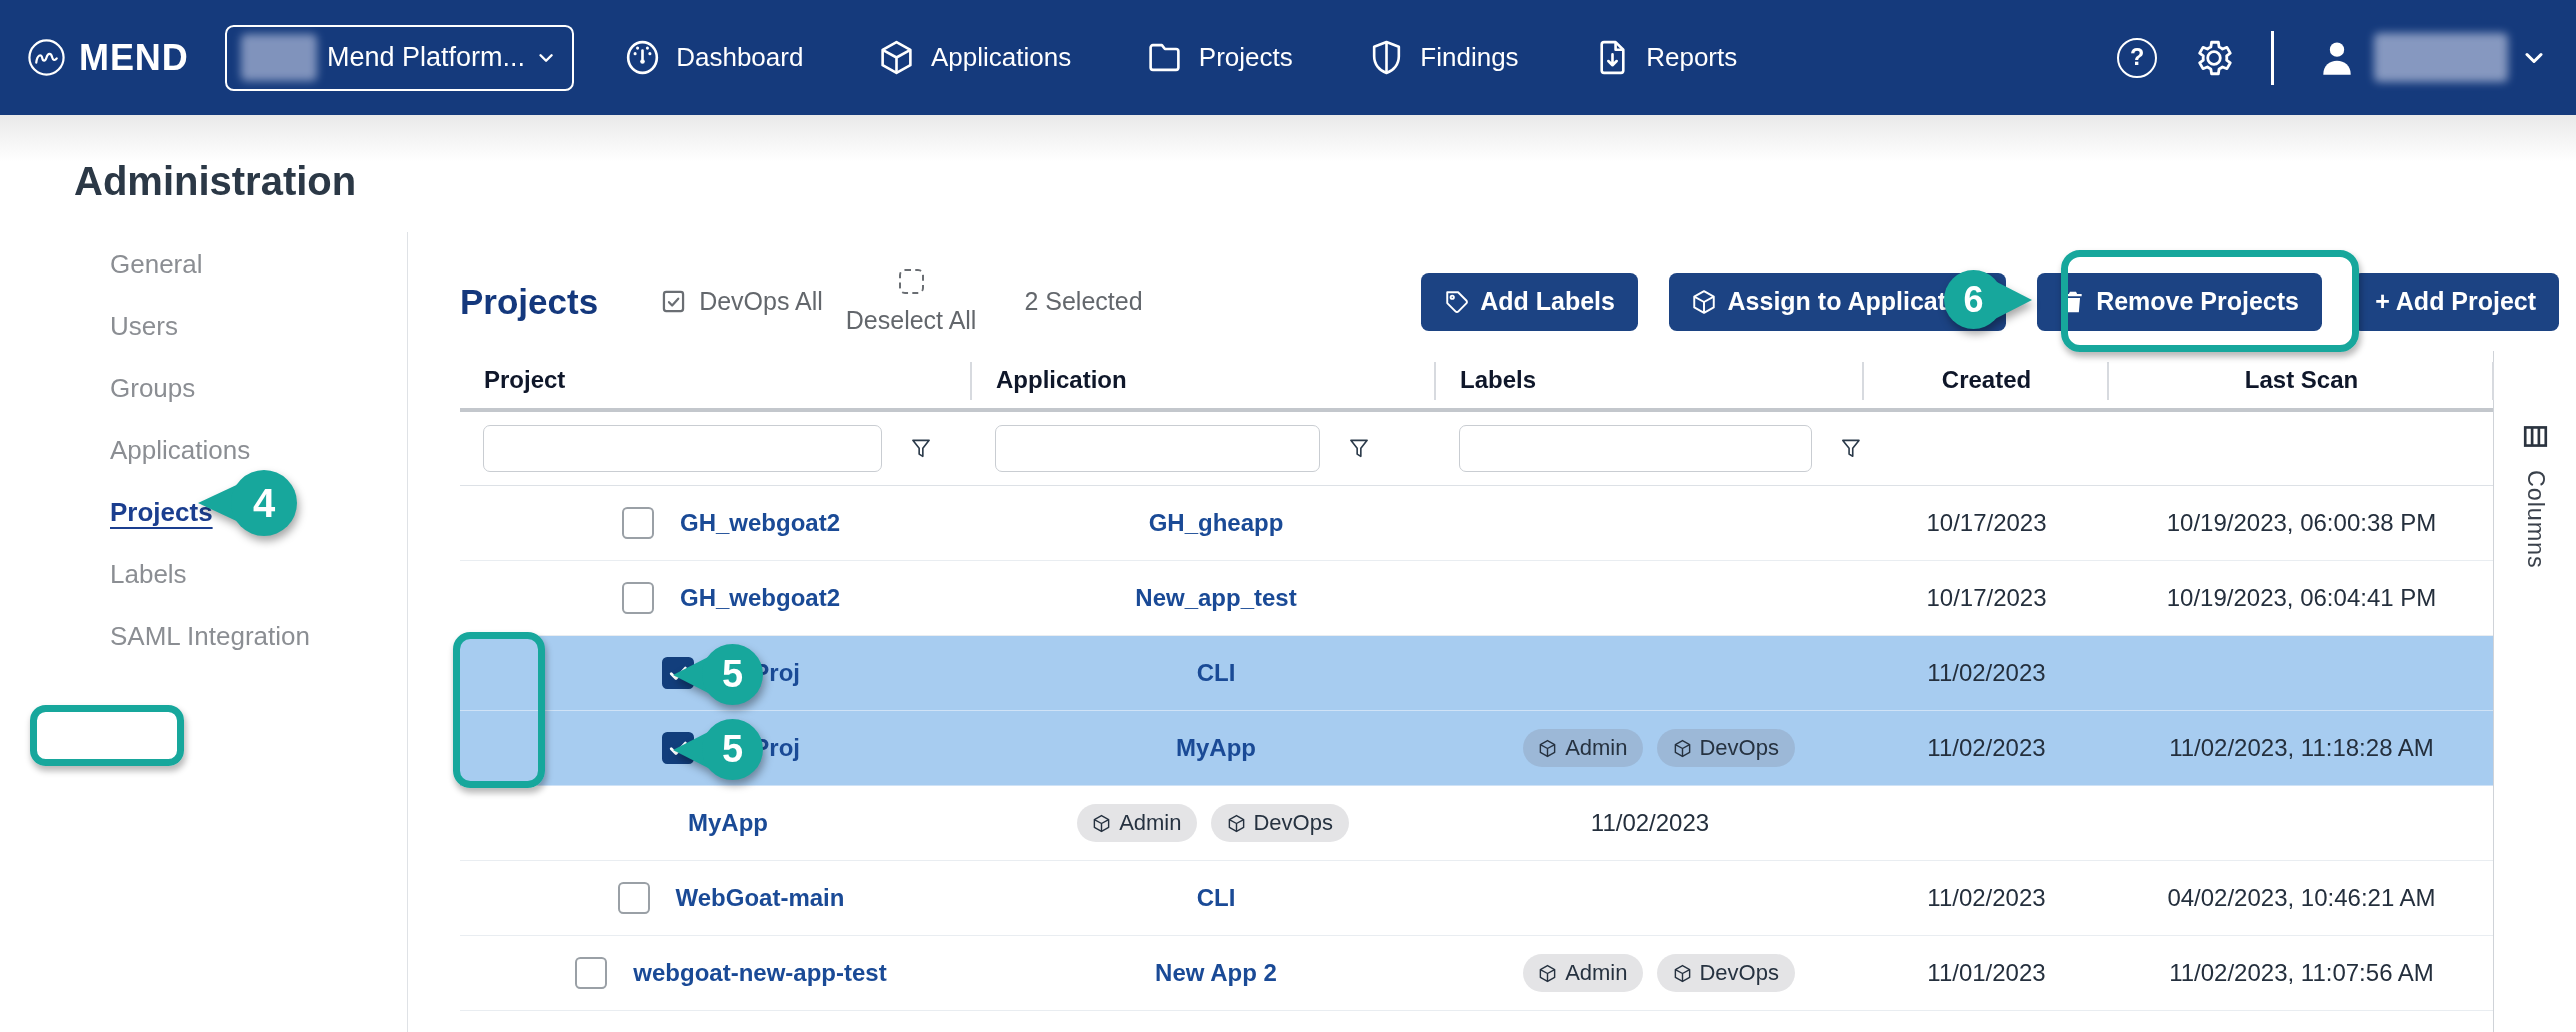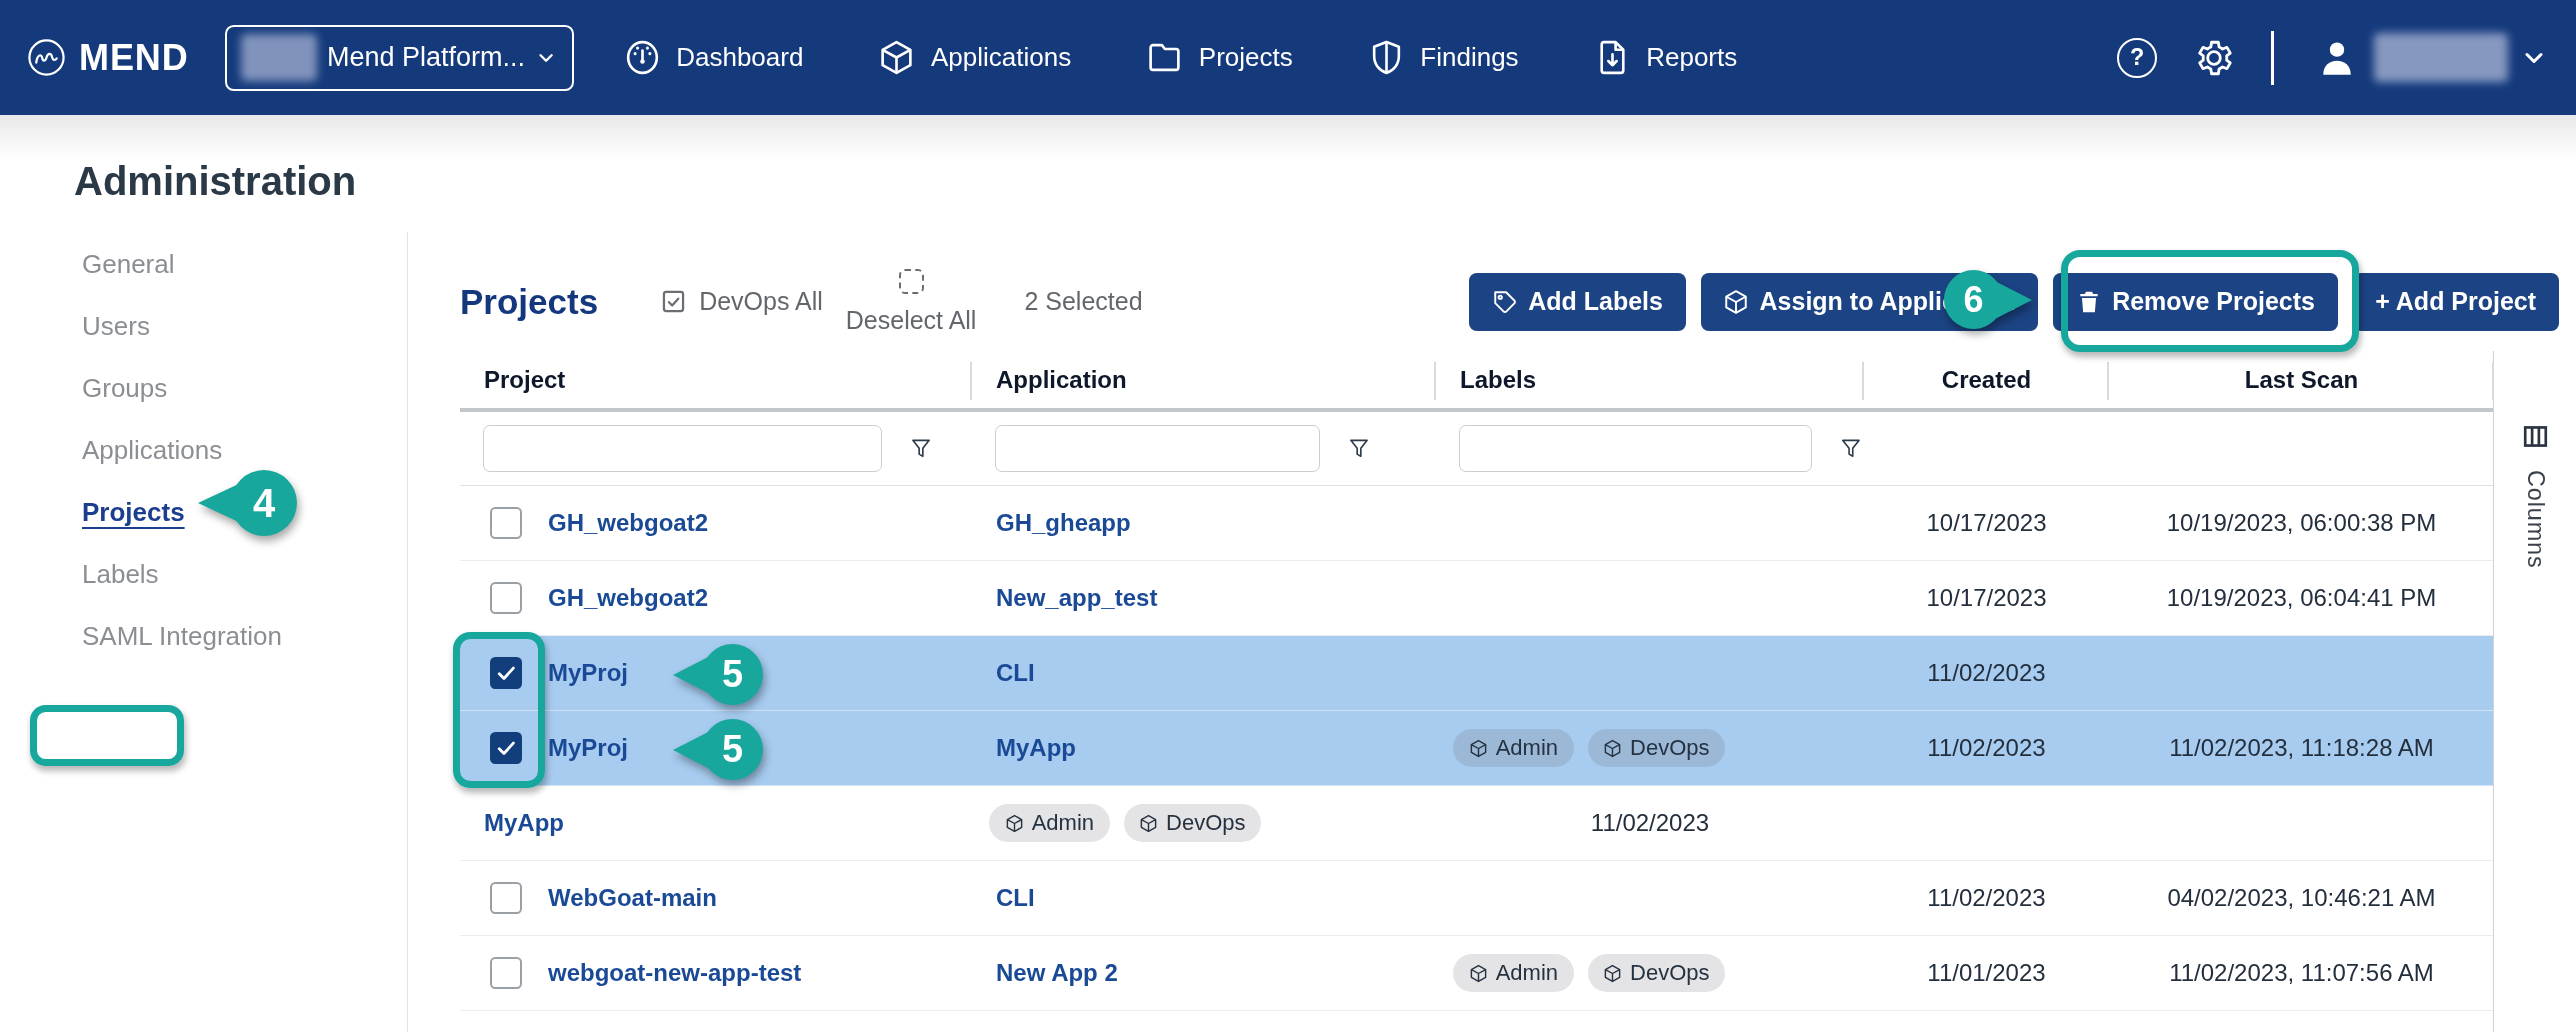--- a/index.html
+++ b/index.html
@@ -40,36 +40,36 @@
   
   .title-band{position:absolute;left:0;top:115px;width:2576px;height:134px;
     background:linear-gradient(180deg,#e9e9e9 0%,#ffffff 35%);
     border-bottom:2.6px solid #cdd1d5;display:flex;align-items:center;padding-left:74px;}
   .page-title{font-size:40px;color:#2b3846;}
 
   
   .content{position:absolute;left:0;top:232px;width:2576px;bottom:0;display:flex;background:#fff;}
   .sidebar{width:408px;flex:none;border-right:1.7px solid #dfe2e6;padding-top:1.7px;}
   .sidebar ul{list-style:none;}
-  .side-item{height:62px;display:flex;align-items:center;padding-left:82px;font-size:26px;
+  .side-item{height:62px;display:flex;align-items:center;padding-left:110px;font-size:26px;
     color:var(--side-gray);cursor:pointer;}
   .side-item.active .side-label{color:#1b3e8f;font-weight:700;text-decoration:underline;
     text-underline-offset:6px;text-decoration-thickness:1.7px;}
   .main{flex:1;display:flex;flex-direction:column;padding-left:52px;}
 
   
   .toolbar{margin-top:37px;height:65px;display:flex;align-items:center;flex:none;}
   .tb-heading{font-size:35px;font-weight:700;color:#14387d;}
   .tb-item{display:flex;align-items:center;gap:12px;color:var(--gray);font-size:25px;cursor:pointer;}
   .tb-select{margin-left:62px;}
   .tb-deselect{margin-left:23px;flex-direction:column;}
   .tb-count{margin-left:48px;color:var(--gray);font-size:25px;}
   .selectall-icon{width:27px;height:27px;color:#6a6e73;}
   .deselect-icon{width:25px;height:25px;border:2.6px dashed #6a6e73;border-radius:6px;}
-  .tb-buttons{margin-left:auto;display:flex;gap:15px;margin-right:17.3px;}
+  .tb-buttons{margin-left:auto;display:flex;gap:31px;margin-right:17.3px;}
   .btn{height:58px;background:var(--btn-navy);color:#fff;border:none;border-radius:7.8px;
     padding:0 22.6px;font-size:25px;font-weight:700;display:flex;align-items:center;gap:10.4px;
     cursor:pointer;white-space:nowrap;}
   .btn .btn-icon{width:26px;height:26px;color:#fff;}
 
   
   .table-wrap{flex:1;margin-top:17.3px;display:flex;align-items:stretch;}
   .table{width:2033px;flex:none;}
   .grid-row{display:grid;grid-template-columns:512px 464px 428px 245px 385px;}
   .thead{height:61px;border-bottom:4.3px solid #c3c7cc;}
@@ -78,21 +78,21 @@
   .th::after{content:"";position:absolute;right:0;top:10.4px;height:38px;width:1.7px;background:#d7dadf;}
   .th.t-center{justify-content:center;padding-left:0;}
   .filter-row{height:74px;border-bottom:1.7px solid #dde1e6;align-items:center;}
   .fcell{display:flex;align-items:center;padding-left:22.6px;height:100%;}
   .fcell input{height:47px;border:1.7px solid #c9cdd2;border-radius:7px;background:#fff;
     font-size:22.6px;padding:0 12px;color:var(--txt);}
   .fi-project{width:399px;} .fi-app{width:325px;} .fi-labels{width:356px;}
   .funnel{width:26px;height:28px;margin-left:26px;color:#2b3a4a;cursor:pointer;}
   .trow{height:75px;border-bottom:1.7px solid #e9edf1;align-items:center;cursor:pointer;}
   .trow.selected{background:var(--sel-row);border-bottom-color:#cfe2f6;}
-  .cell{font-size:24px;color:var(--txt);display:flex;align-items:center;}
+  .cell{font-size:24px;color:var(--txt);display:flex;align-items:center;justify-content:center;}
   .c-project{gap:26px;padding-left:30px;}
   .c-app{padding-left:24px;}
   .checkbox{width:32px;height:32px;border:2.6px solid #9aa0a6;border-radius:5.2px;background:#fff;
     flex:none;display:flex;align-items:center;justify-content:center;cursor:pointer;}
   .checkbox.checked{background:#123e7c;border-color:#123e7c;}
   .checkbox.checked svg{width:22.6px;height:22.6px;}
   a.link{color:var(--link);font-weight:700;text-decoration:none;cursor:pointer;white-space:nowrap;}
   .c-labels{gap:14px;padding-left:17.3px;}
   .badge{height:38px;border-radius:19px;background:#e4e4e6;display:inline-flex;align-items:center;
     gap:7.8px;padding:0 15.6px;font-size:22px;color:#263240;white-space:nowrap;}

